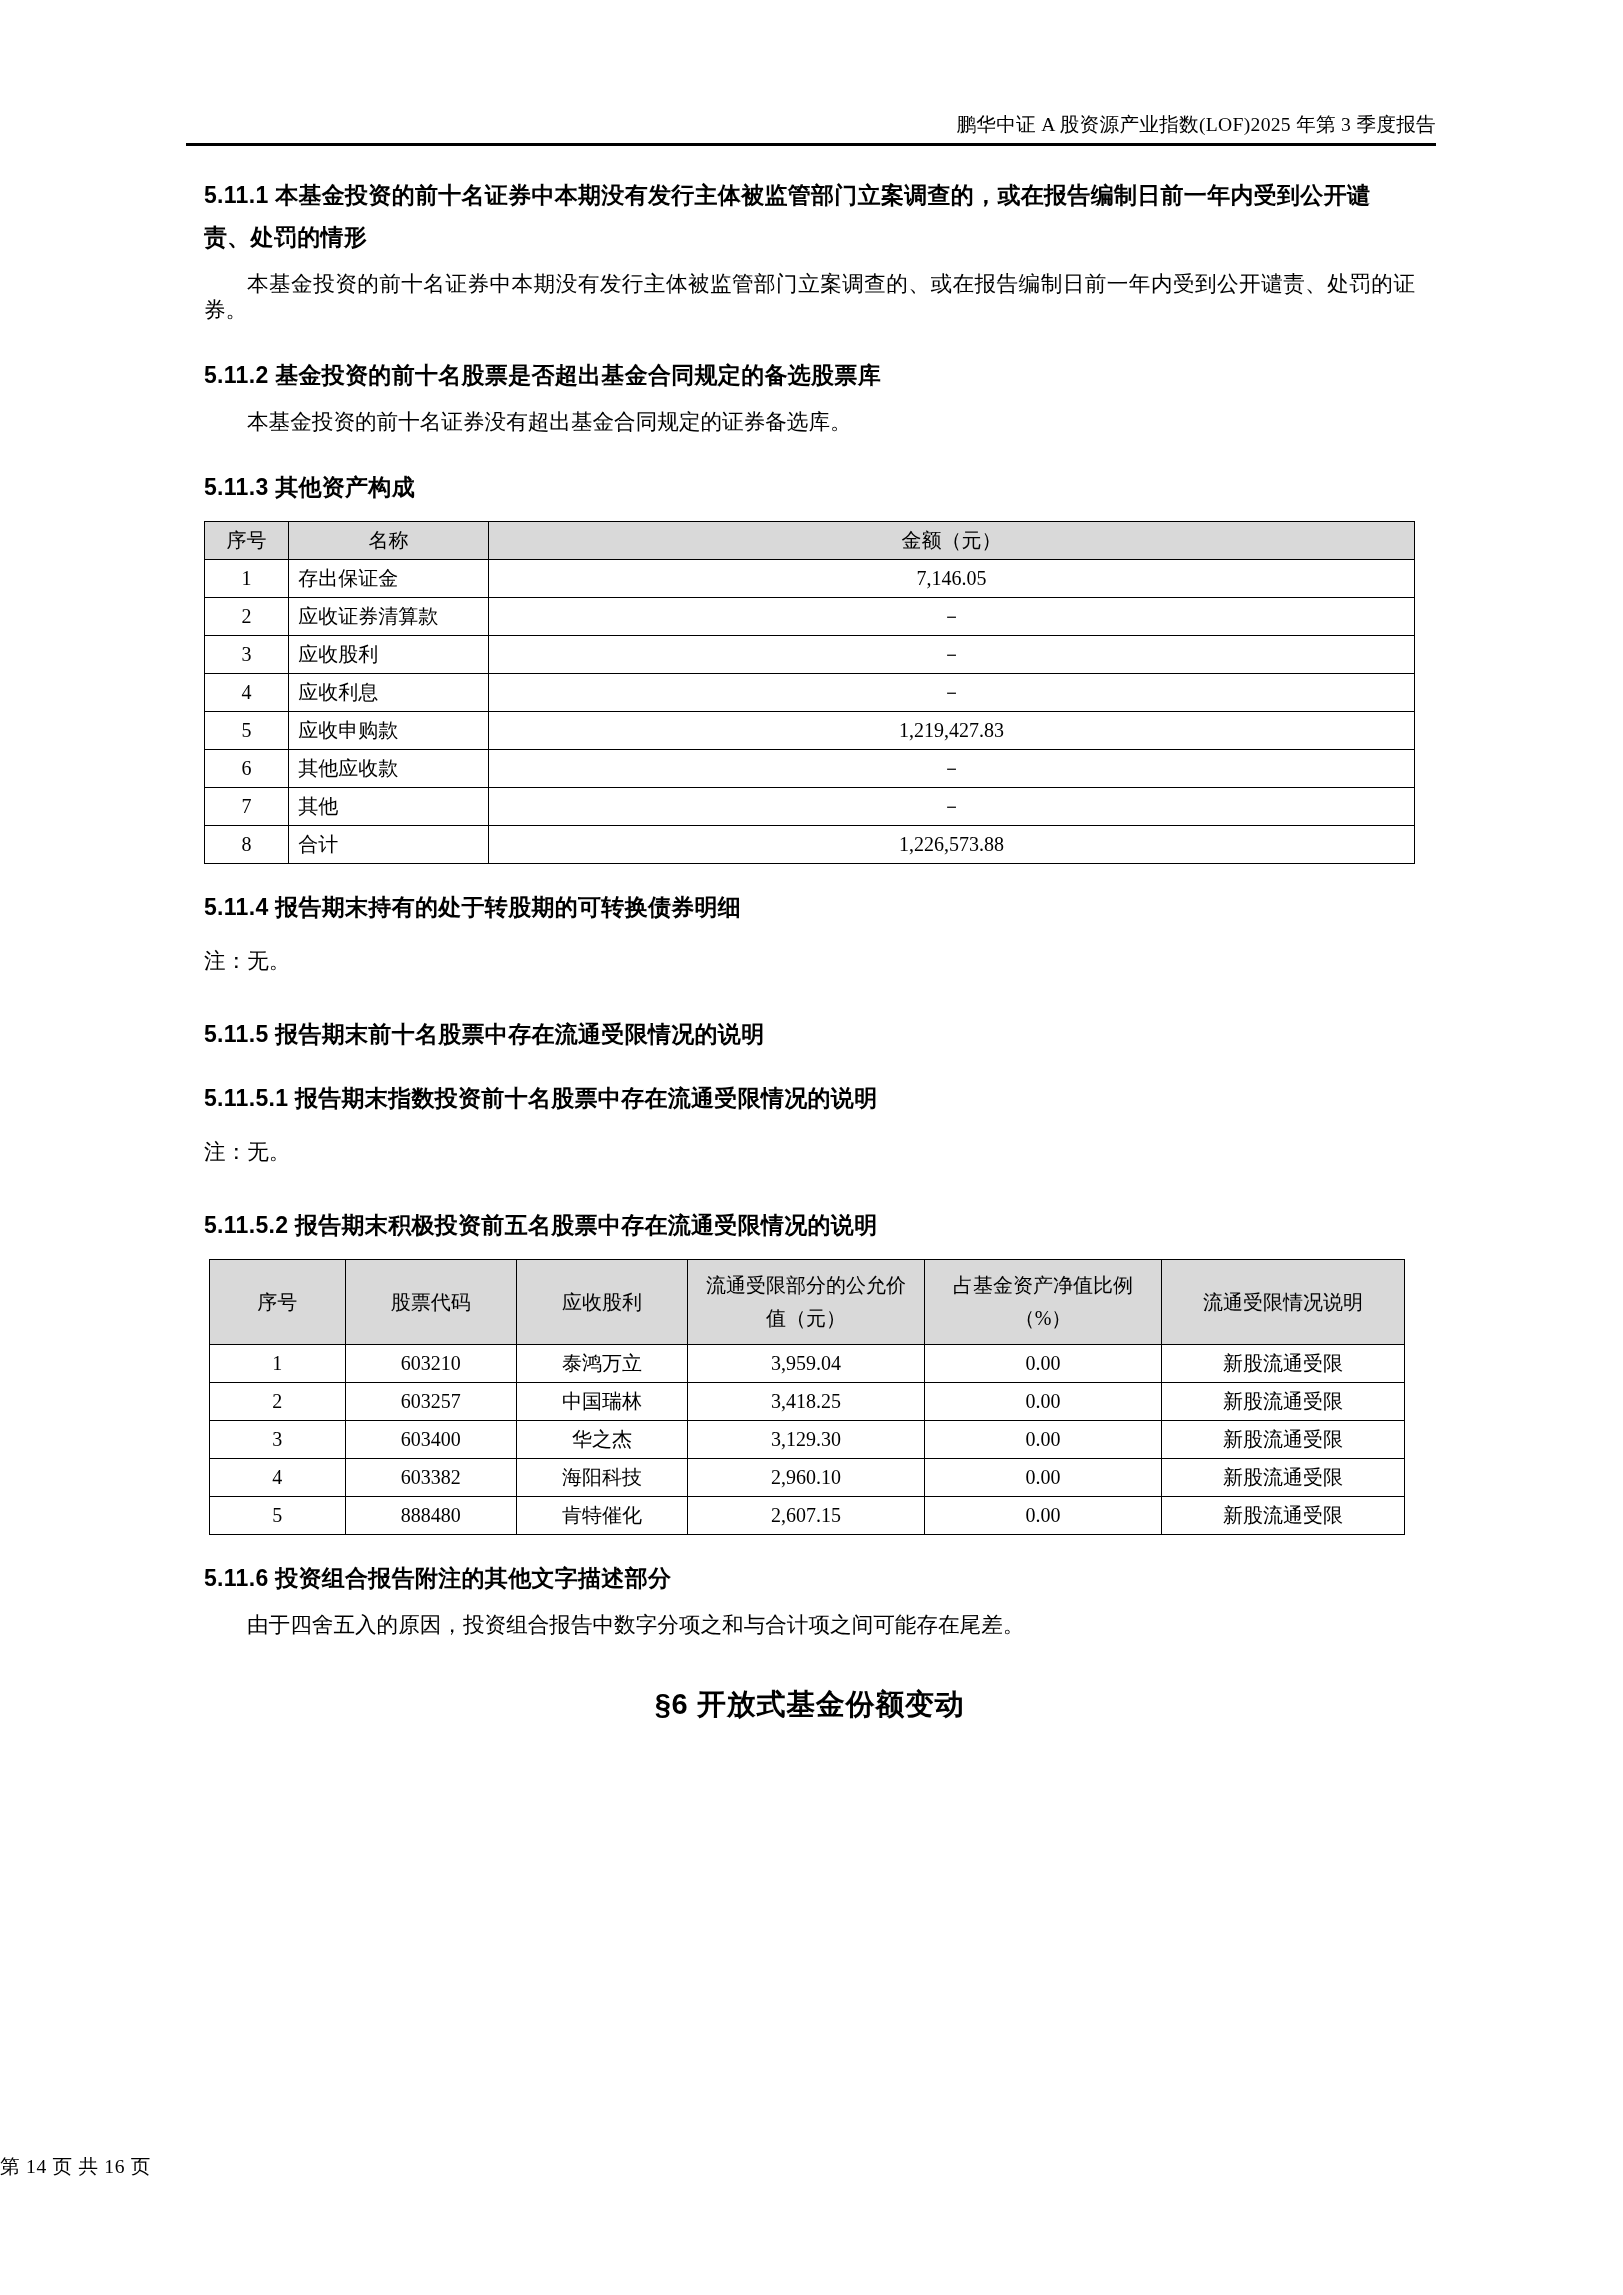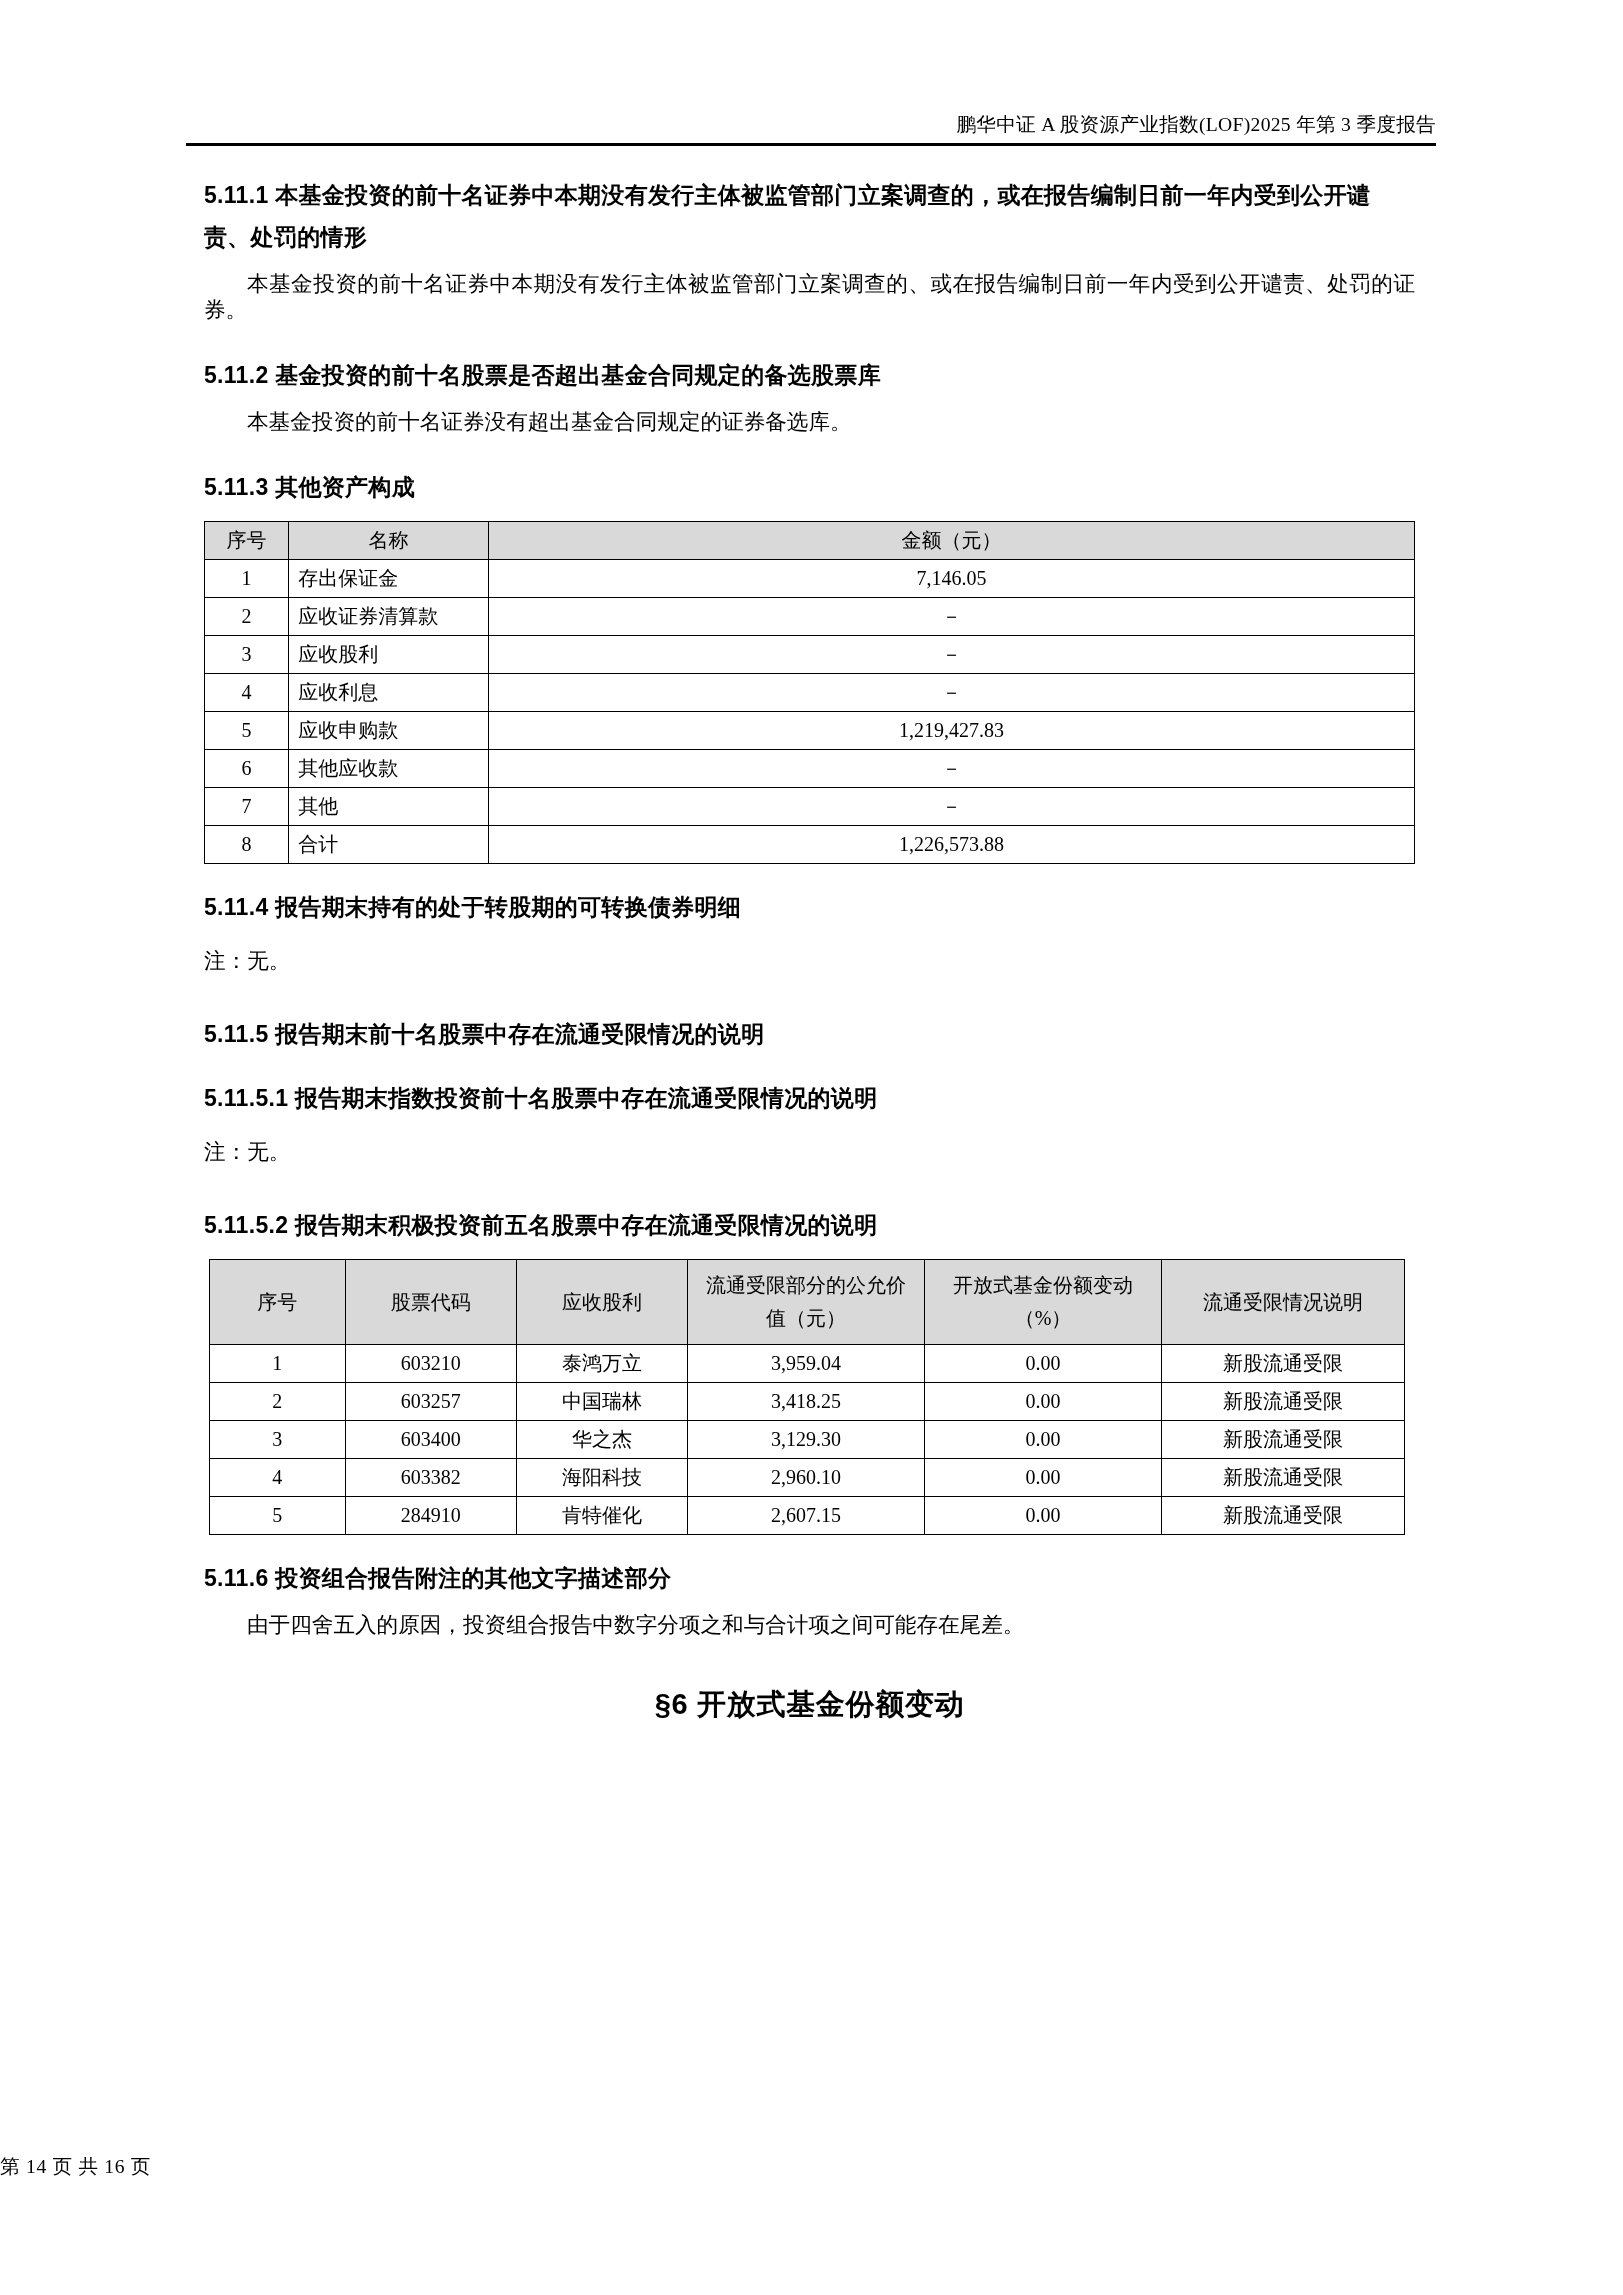--- a/index.html
+++ b/index.html
@@ -265,21 +265,21 @@
         <col style="width:224px">
         <col style="width:224px">
         <col style="width:230px">
       </colgroup>
       <thead>
         <tr>
           <th class="t-center">序号</th>
           <th class="t-center">股票代码</th>
           <th class="t-center">应收股利</th>
           <th class="t-center">流通受限部分的公允价值（元）</th>
-          <th class="t-center">开放式基金份额变动（%）</th>
+          <th class="t-center">占基金资产净值比例（%）</th>
           <th class="t-center">流通受限情况说明</th>
         </tr>
       </thead>
       <tbody>
         <tr>
           <td class="t-center">1</td>
           <td class="t-center">603210</td>
           <td class="t-center">泰鸿万立</td>
           <td class="t-right">3,959.04</td>
           <td class="t-right">0.00</td>
@@ -304,21 +304,21 @@
         <tr>
           <td class="t-center">4</td>
           <td class="t-center">603382</td>
           <td class="t-center">海阳科技</td>
           <td class="t-right">2,960.10</td>
           <td class="t-right">0.00</td>
           <td class="t-center">新股流通受限</td>
         </tr>
         <tr>
           <td class="t-center">5</td>
-          <td class="t-center">284910</td>
+          <td class="t-center">888480</td>
           <td class="t-center">肯特催化</td>
           <td class="t-right">2,607.15</td>
           <td class="t-right">0.00</td>
           <td class="t-center">新股流通受限</td>
         </tr>
       </tbody>
     </table>
 
     <div class="gap-m"></div>
 

